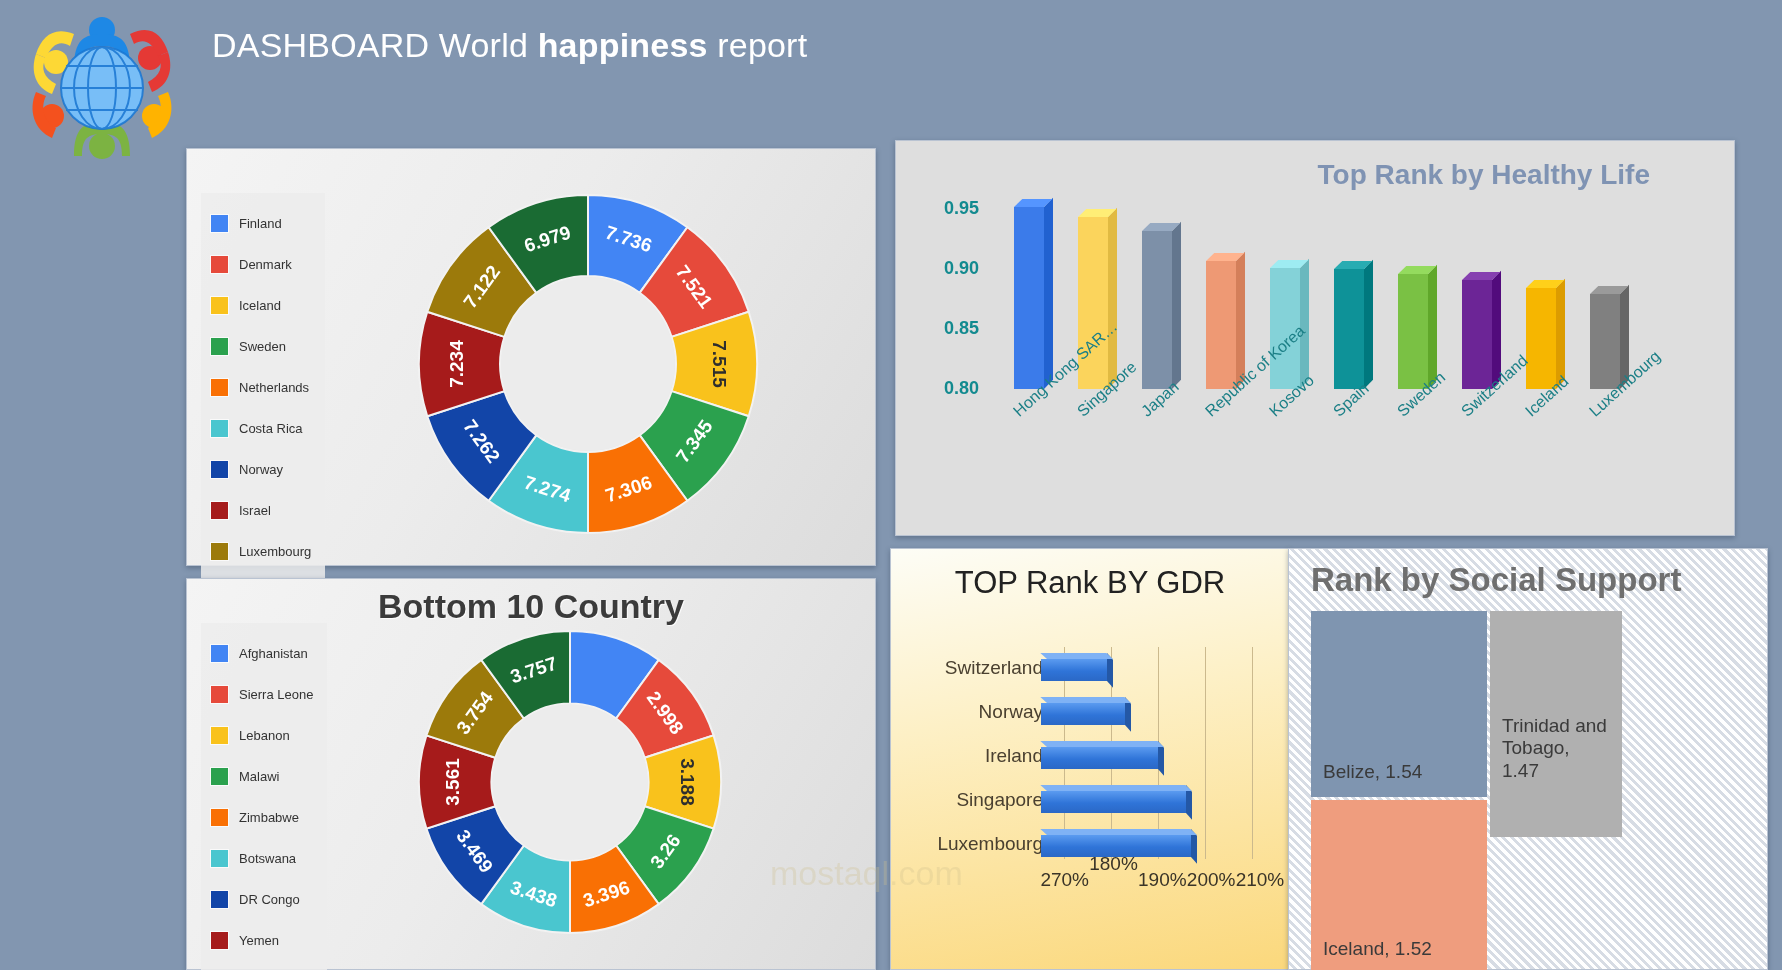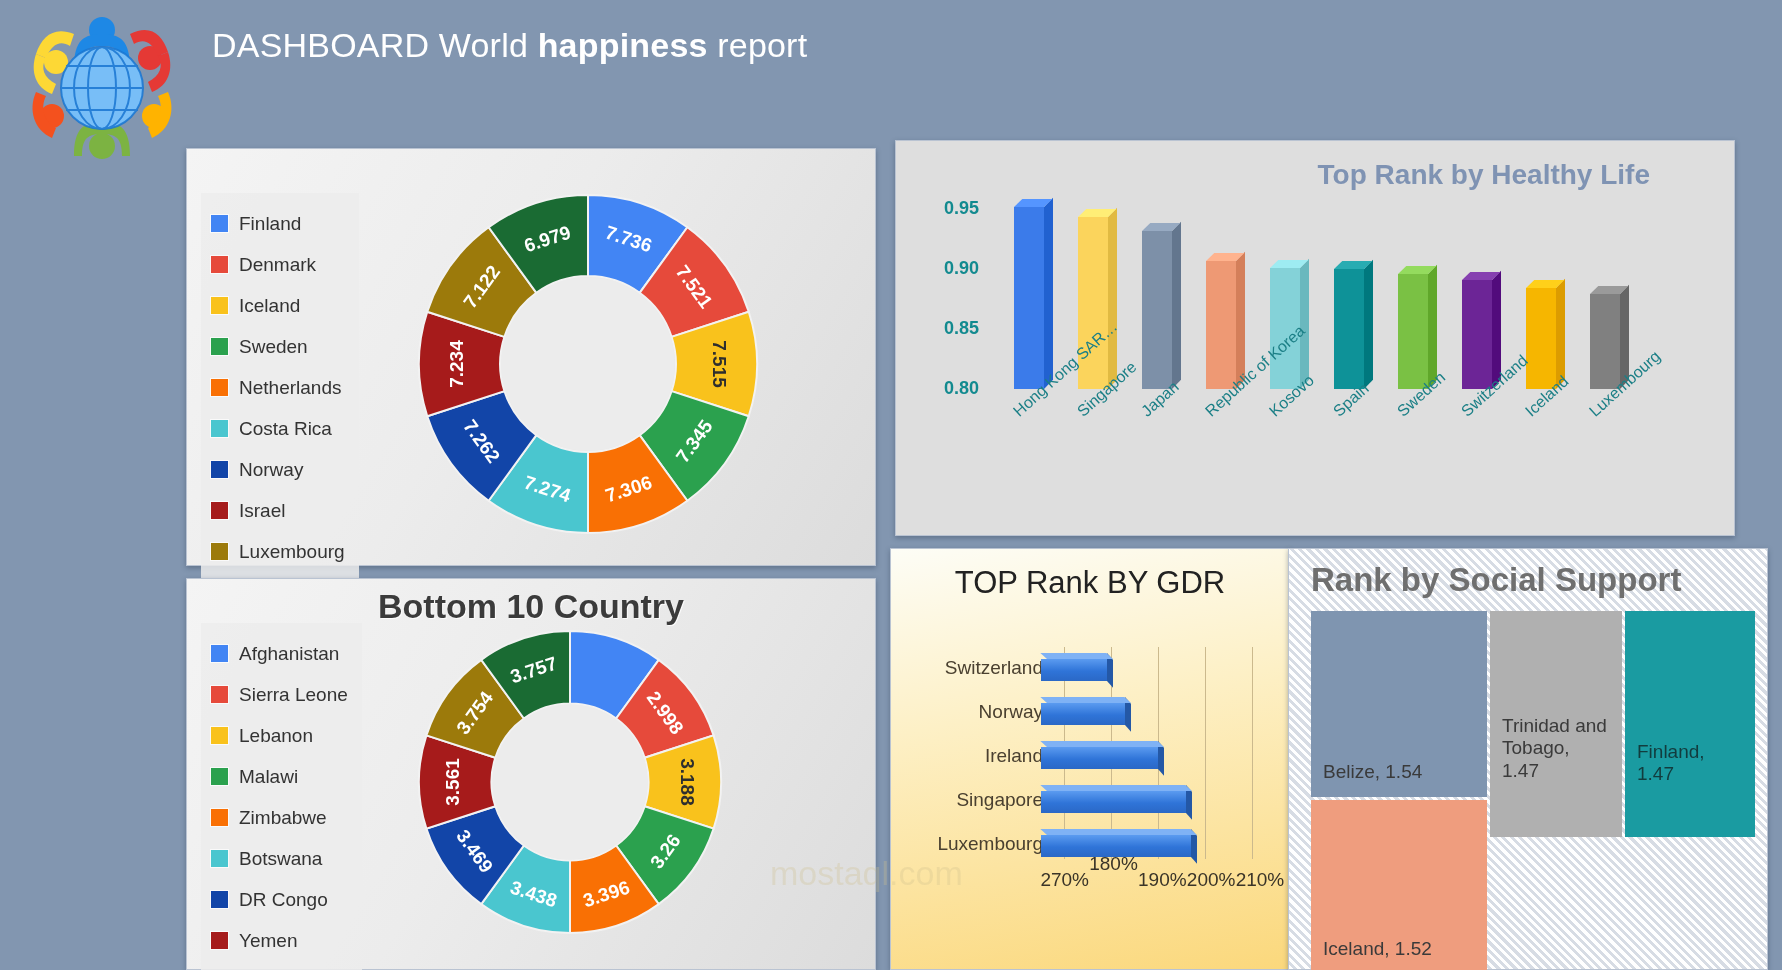--- a/index.html
+++ b/index.html
@@ -36,21 +36,21 @@
     text-shadow: 1px 1px 0 rgba(255,255,255,.8);
   }
   .donut-legend {
     position: absolute; left: 14px;
     background: rgba(236,236,236,.85);
     padding: 10px 14px 10px 10px;
   }
   .legend-row { display: flex; align-items: center; height: 41px; }
   .legend-sw { width: 17px; height: 17px; margin-right: 11px; flex: none;
                box-shadow: 0 0 0 1px rgba(255,255,255,.7); }
-  .legend-lb { font-size: 19px; color: #333; white-space: nowrap; text-align: right; }
+  .legend-lb { font-size: 13px; color: #333; white-space: nowrap; text-align: right; }
 
   .donut-wrap { position: absolute; }
   .donut-wrap svg { display: block; overflow: visible; }
   .slice-label { font-size: 19px; font-weight: 600; fill: #ffffff;
                  font-family: "Liberation Sans", sans-serif; }
   .slice-label.dark { fill: #2e2e2e; }
 
   
   #healthy-panel {
     background: #dedede;
@@ -426,23 +426,20 @@
     <div id="tree-tiles" style="position:absolute; left:22px; top:62px; width:444px; height:348px;">
         <div class="tile" style="left: 0px; top: 0px; width: 176px; height: 186px; background: rgb(127, 149, 176);">
           <span style="color: rgb(58, 58, 58); bottom: 14px;">Belize, 1.54</span>
         </div>
         <div class="tile" style="left: 0px; top: 189px; width: 176px; height: 174px; background: rgb(239, 157, 126); text-decoration: underline;">
           <span style="color: rgb(58, 58, 58); bottom: 14px;">Iceland, 1.52</span>
         </div>
         <div class="tile" style="left: 179px; top: 0px; width: 132px; height: 226px; background: rgb(176, 176, 176);">
           <span style="color: rgb(58, 58, 58); top: 104px; width: 108px;">Trinidad and Tobago, 1.47</span>
         </div>
-        <div class="tile" style="left: 314px; top: 0px; width: 130px; height: 226px; background: rgb(26, 155, 161);">
-          <span style="color: rgb(18, 60, 62); top: 130px; width: 106px;">Finland, 1.47</span>
-        </div>
       </div>
   </div>
 
   <div id="watermark">
     <div id="wm-en">mostaql.com</div>
   </div>
 
 </div>
 
 </body></html>

